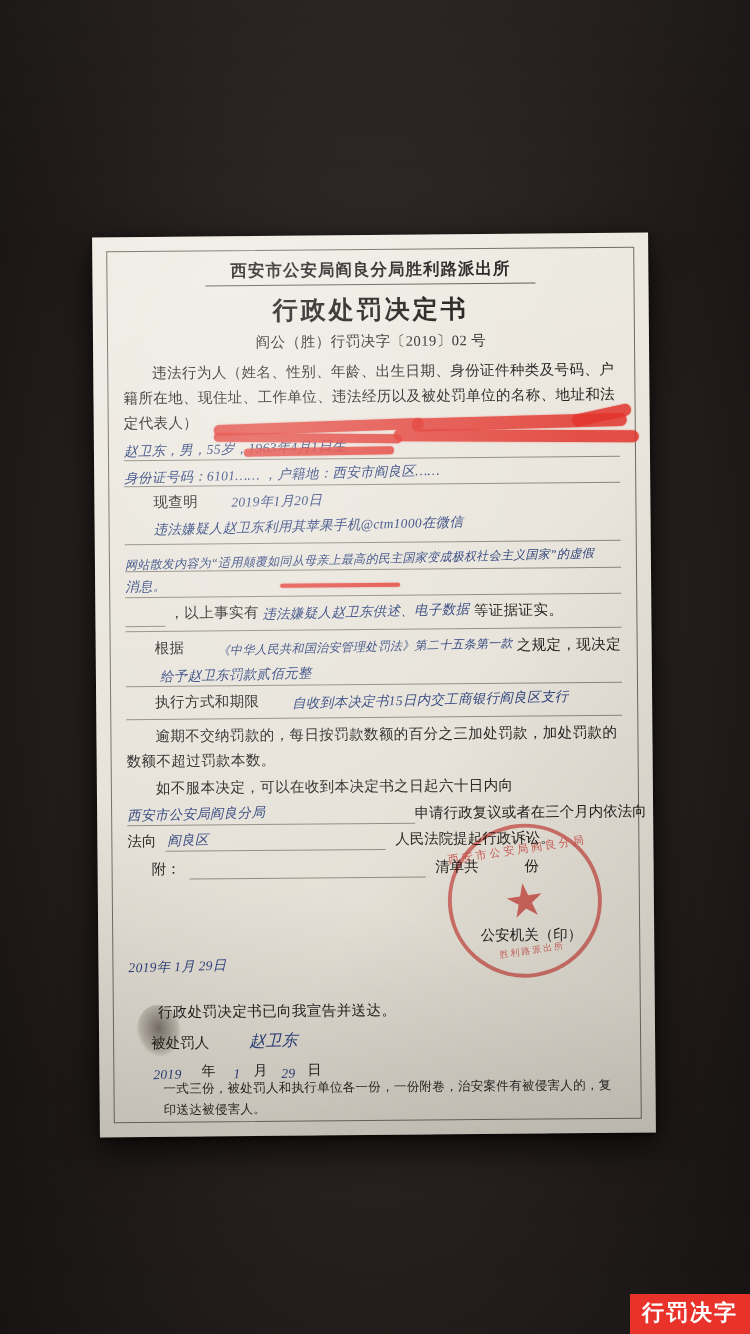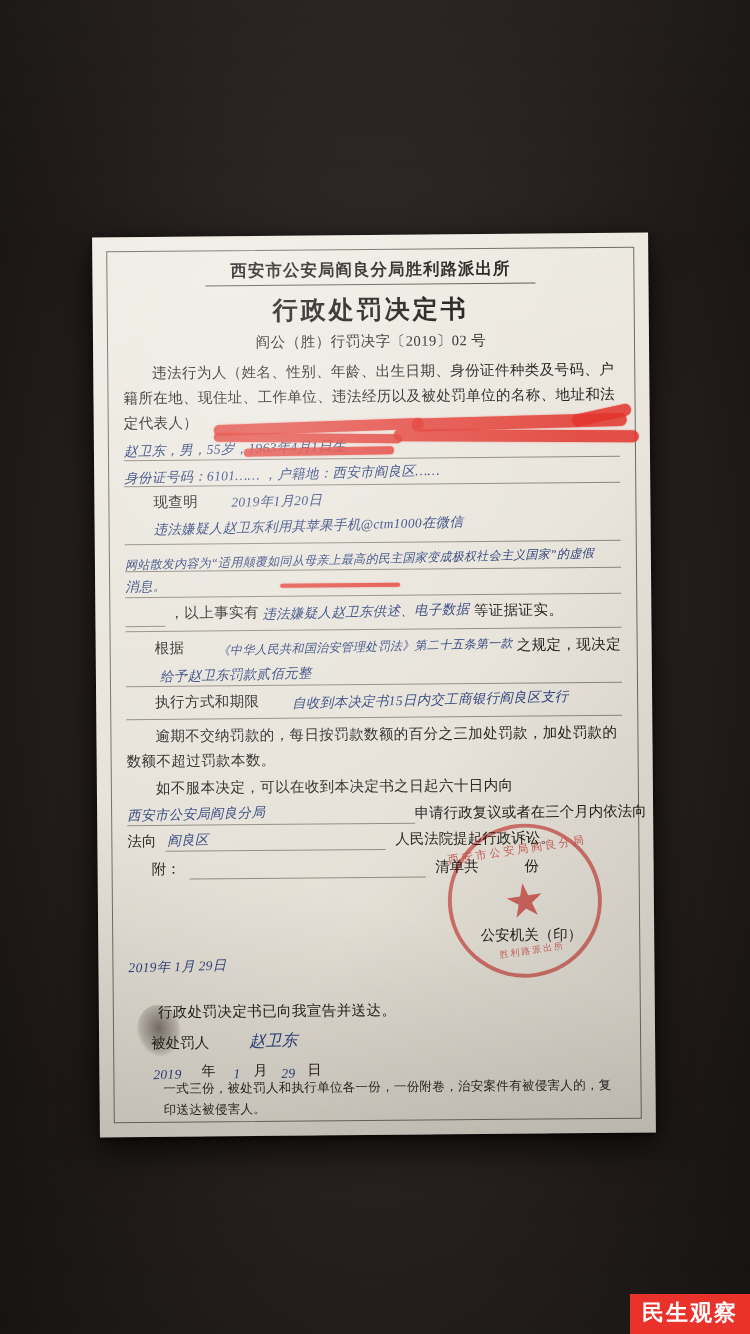--- a/index.html
+++ b/index.html
@@ -286,14 +286,14 @@
       <div class="arc-top">西安市公安局阎良分局</div>
       <div class="star">★</div>
       <div class="arc-bottom">胜利路派出所</div>
     </div>
 
     <div class="fingerprint"></div>
 
     <div class="footnote">一式三份，被处罚人和执行单位各一份，一份附卷，治安案件有被侵害人的，复印送达被侵害人。</div>
   </div>
 
-  <div id="watermark">民生观察</div>
+  <div id="watermark">行罚决字</div>
 </div>
 
 </body></html>

